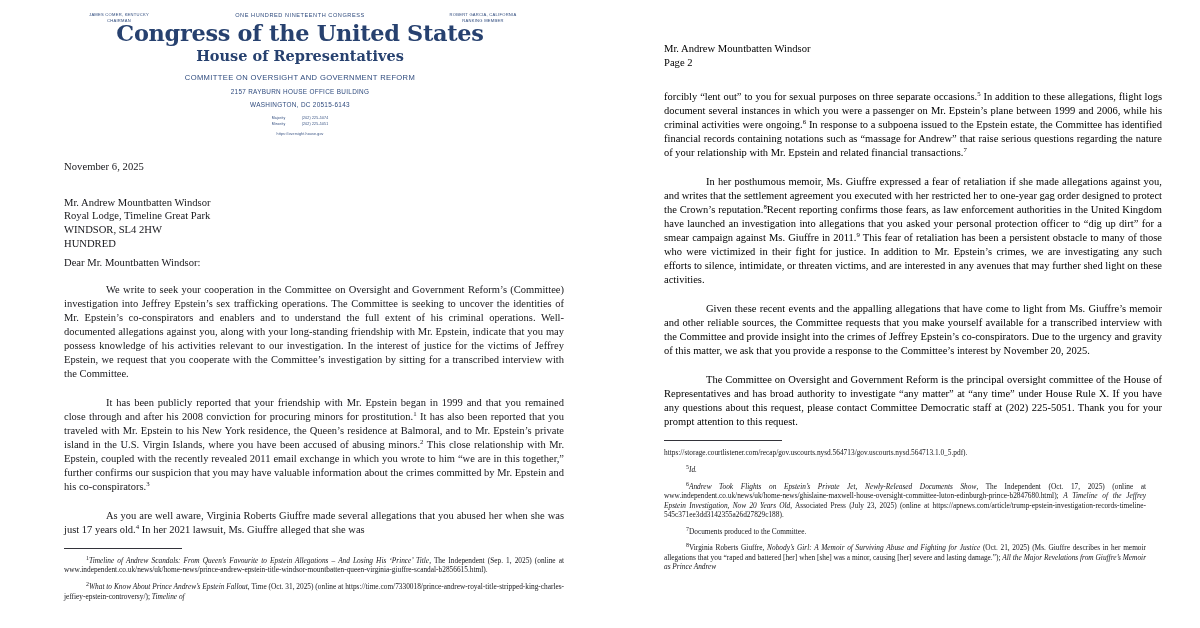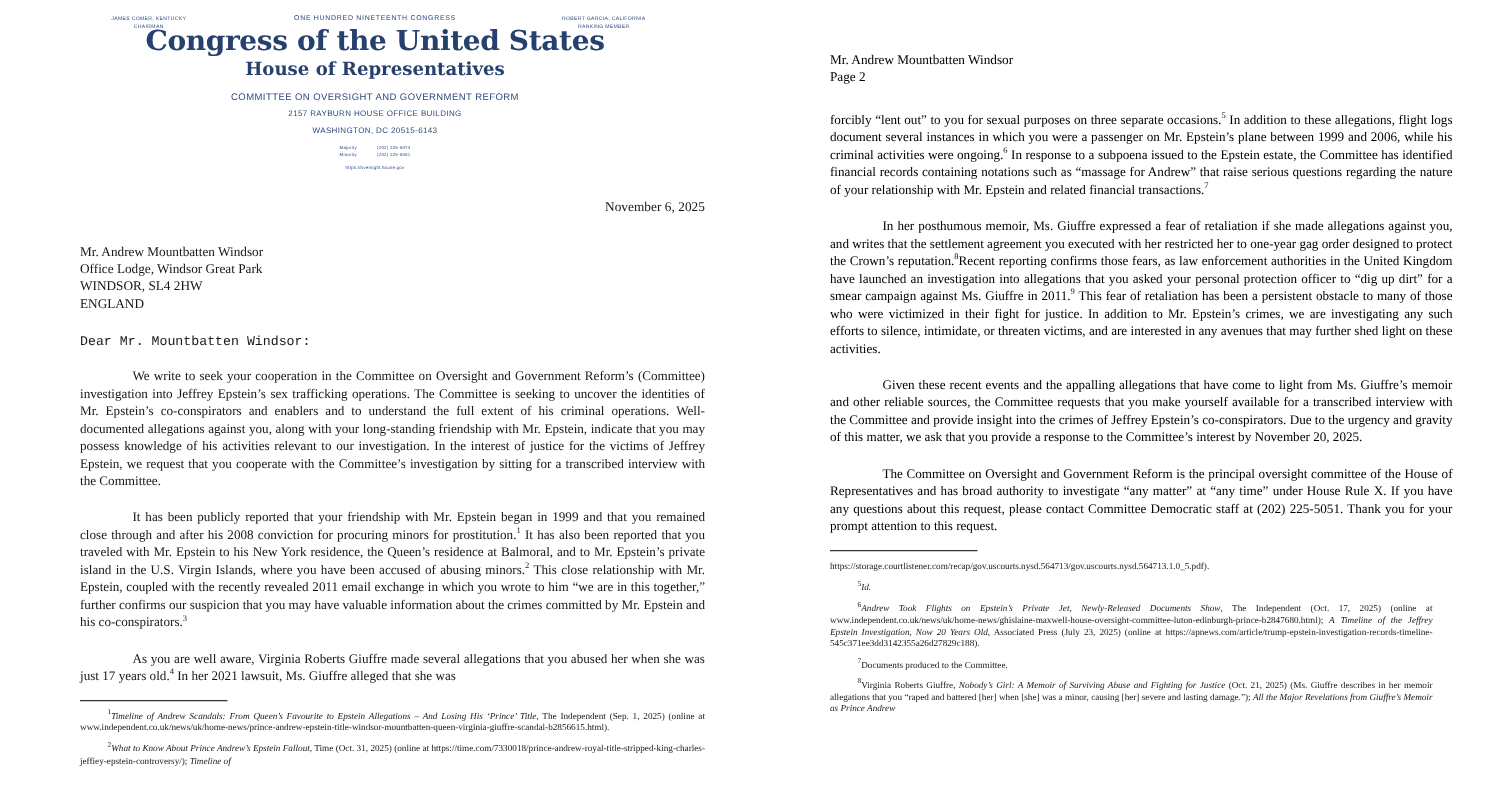--- a/index.html
+++ b/index.html
@@ -115,38 +115,37 @@
     color: #2e4a7d;
   }
 
   
   .body-wrap {
     padding: 0 36px 0 64px;
     color: #16161a;
   }
 
   .date-line {
-    text-align: right;
+    text-align: left;
     font-size: 10.6px;
     margin-top: 23px;
     margin-bottom: 0;
     letter-spacing: 0.05px;
   }
 
   .addressee {
     margin-top: 24px;
     font-size: 10.6px;
     line-height: 1.30;
   }
   .addressee div { white-space: nowrap; }
 
   .salutation {
-    margin-top: 17px;
-    font-size: 10.6px;
-    font-family: Liberation Mono, monospace;
+    margin-top: 6px;
+    font-size: 10.6px;
   }
 
   p.para {
     font-size: 10.5px;
     line-height: 1.335;
     text-align: justify;
     text-indent: 42px;
     margin-top: 15px;
     hyphens: none;
   }
@@ -219,23 +218,23 @@
         </div>
         <div class="url-line">https://oversight.house.gov</div>
       </div>
     </div>
 
     <div class="body-wrap">
       <div class="date-line">November 6, 2025</div>
 
       <div class="addressee">
         <div>Mr. Andrew Mountbatten Windsor</div>
-        <div>Office Lodge, Windsor Great Park</div>
+        <div>Royal Lodge, Timeline Great Park</div>
         <div>WINDSOR, SL4 2HW</div>
-        <div>ENGLAND</div>
+        <div>HUNDRED</div>
       </div>
 
       <div class="salutation">Dear Mr. Mountbatten Windsor:</div>
 
       <p class="para"><span>We write to seek your cooperation in the Committee on Oversight and Government Reform’s (Committee) investigation into Jeffrey Epstein’s sex trafficking operations. The Committee is seeking to uncover the identities of Mr. Epstein’s co-conspirators and enablers and to understand the full extent of his criminal operations. Well-documented allegations against you, along with your long-standing friendship with Mr. Epstein, indicate that you may possess knowledge of his activities relevant to our investigation. In the interest of justice for the victims of Jeffrey Epstein, we request that you cooperate with the Committee’s investigation by sitting for a transcribed interview with the Committee.</span></p>
 
       <p class="para"><span>It has been publicly reported that your friendship with Mr. Epstein began in 1999 and that you remained close through and after his 2008 conviction for procuring minors for prostitution.</span><sup class="fn">1</sup><span> It has also been reported that you traveled with Mr. Epstein to his New York residence, the Queen’s residence at Balmoral, and to Mr. Epstein’s private island in the U.S. Virgin Islands, where you have been accused of abusing minors.</span><sup class="fn">2</sup><span> This close relationship with Mr. Epstein, coupled with the recently revealed 2011 email exchange in which you wrote to him “we are in this together,” further confirms our suspicion that you may have valuable information about the crimes committed by Mr. Epstein and his co-conspirators.</span><sup class="fn">3</sup></p>
 
       <p class="para"><span>As you are well aware, Virginia Roberts Giuffre made several allegations that you abused her when she was just 17 years old.</span><sup class="fn">4</sup><span> In her 2021 lawsuit, Ms. Giuffre alleged that she was</span></p>
     </div>

